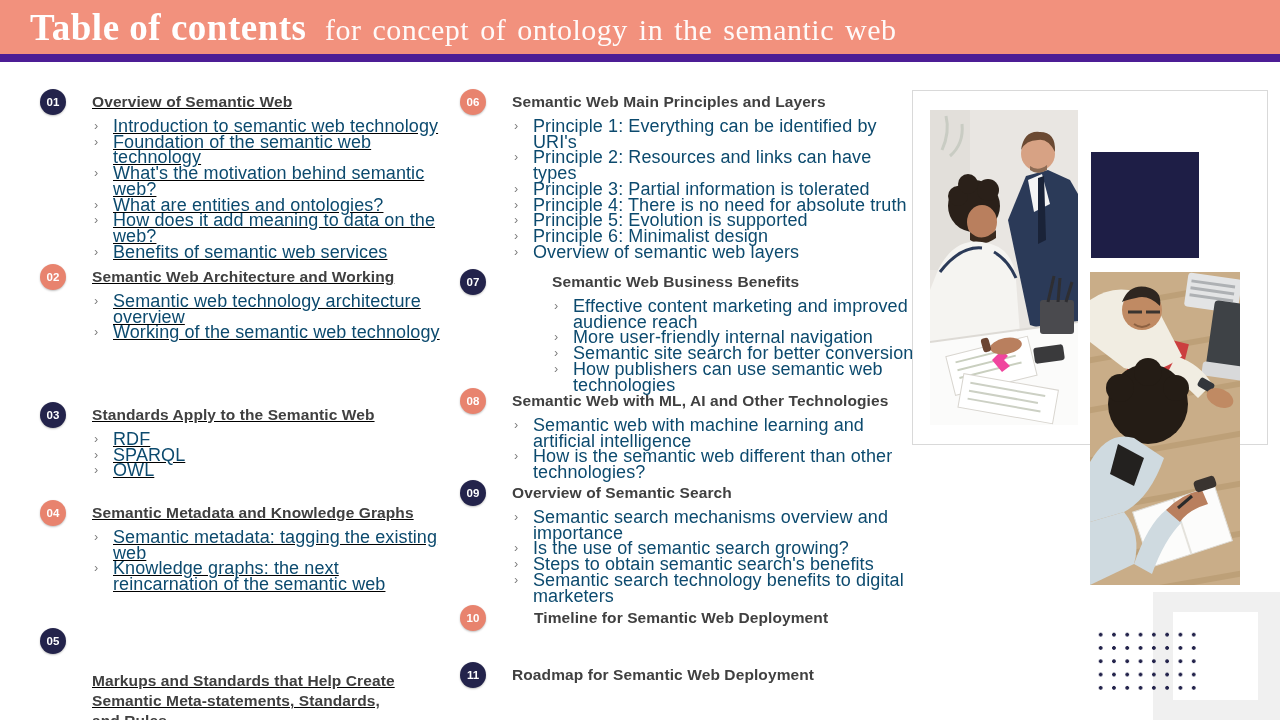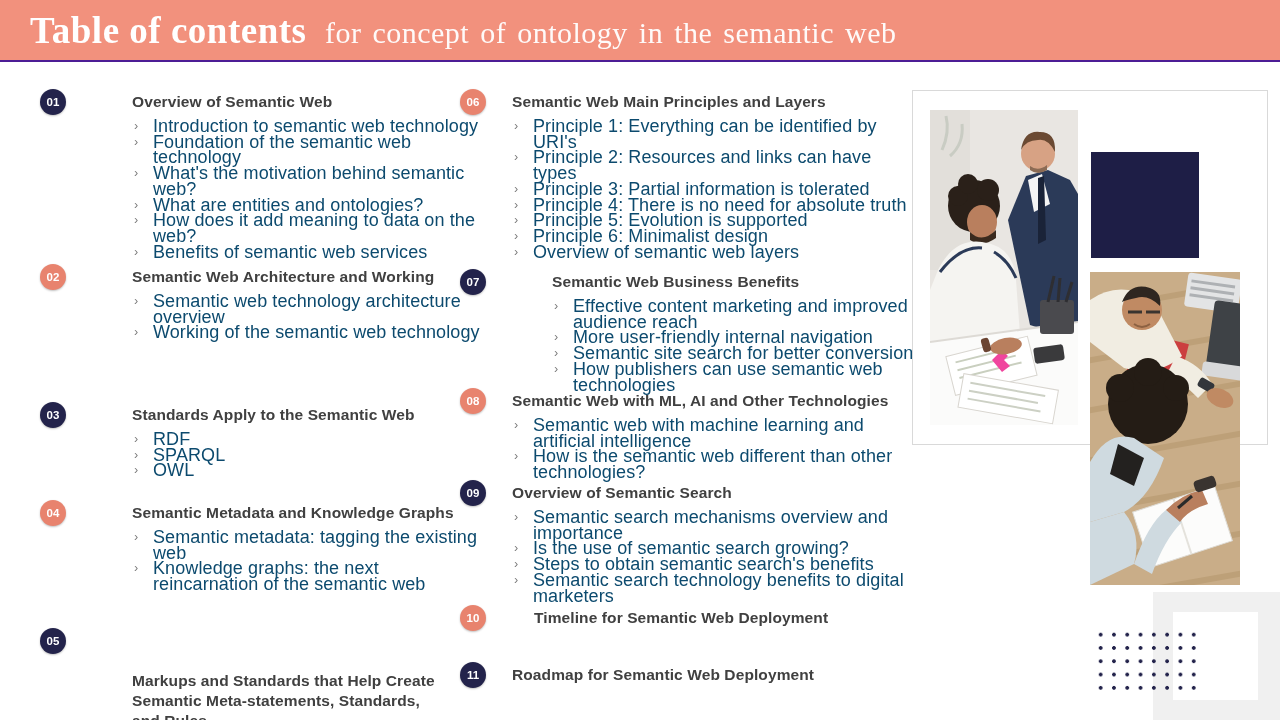--- a/index.html
+++ b/index.html
@@ -6,21 +6,21 @@
   html,body { background:#ffffff; }
   body { font-family:"Liberation Sans", sans-serif; }
   #slide {
     position:relative; width:1280px; height:720px;
     background:#ffffff; overflow:hidden;
   }
 
   
   #header {
     position:absolute; left:0; top:0; width:1280px; height:62px;
-    background:#F2917D; border-bottom:2px solid #4c1d95;
+    background:#F2917D; border-bottom:8px solid #4c1d95;
     display:flex; align-items:center; padding:0 30px;
   }
   #header h1 {
     font-family:"Liberation Serif", serif; color:#ffffff;
     font-weight:400; white-space:nowrap; letter-spacing:0.5px;
   }
   #header .t-bold { font-size:37px; font-weight:700; }
   #header .t-rest { font-size:30px; font-weight:400; margin-left:10px; word-spacing:3px; opacity:0.96; }
 
   
@@ -40,21 +40,21 @@
   }
   .sec ul { list-style:none; margin-top:7px; }
   .sec li {
     position:relative; padding-left:21px;
     font-size:18px; line-height:15.7px; color:#0c4a6e; letter-spacing:0.1px;
   }
   .sec li::before {
     content:"\203A"; position:absolute; left:2px; top:0;
     color:#7a7a7a; font-size:12.5px;
   }
-  .col-l { left:40px;gap:40px; }  .col-l .content { width:352px; }
+  .col-l { left:40px; }  .col-l .content { width:352px;text-decoration:underline; }
   .col-m { left:460px; } .col-m .content { width:400px; }
   #s1  { top:89px; }  #s2  { top:264px; } #s3  { top:374px;margin-top:28px; }
   #s4  { top:500px; } #s5  { top:628px; } #s5 .content { width:318px;margin-top:40px; }
   #s6  { top:89px; }  #s7  { top:269px;gap:40px; } #s8  { top:388px; }
   #s9  { top:480px; } #s10 { top:605px;gap:22px; } #s11 { top:662px; }
 
   
   #frame {
     position:absolute; left:912px; top:90px; width:356px; height:355px;
     background:#ffffff; border:1px solid #D9D9D9;

